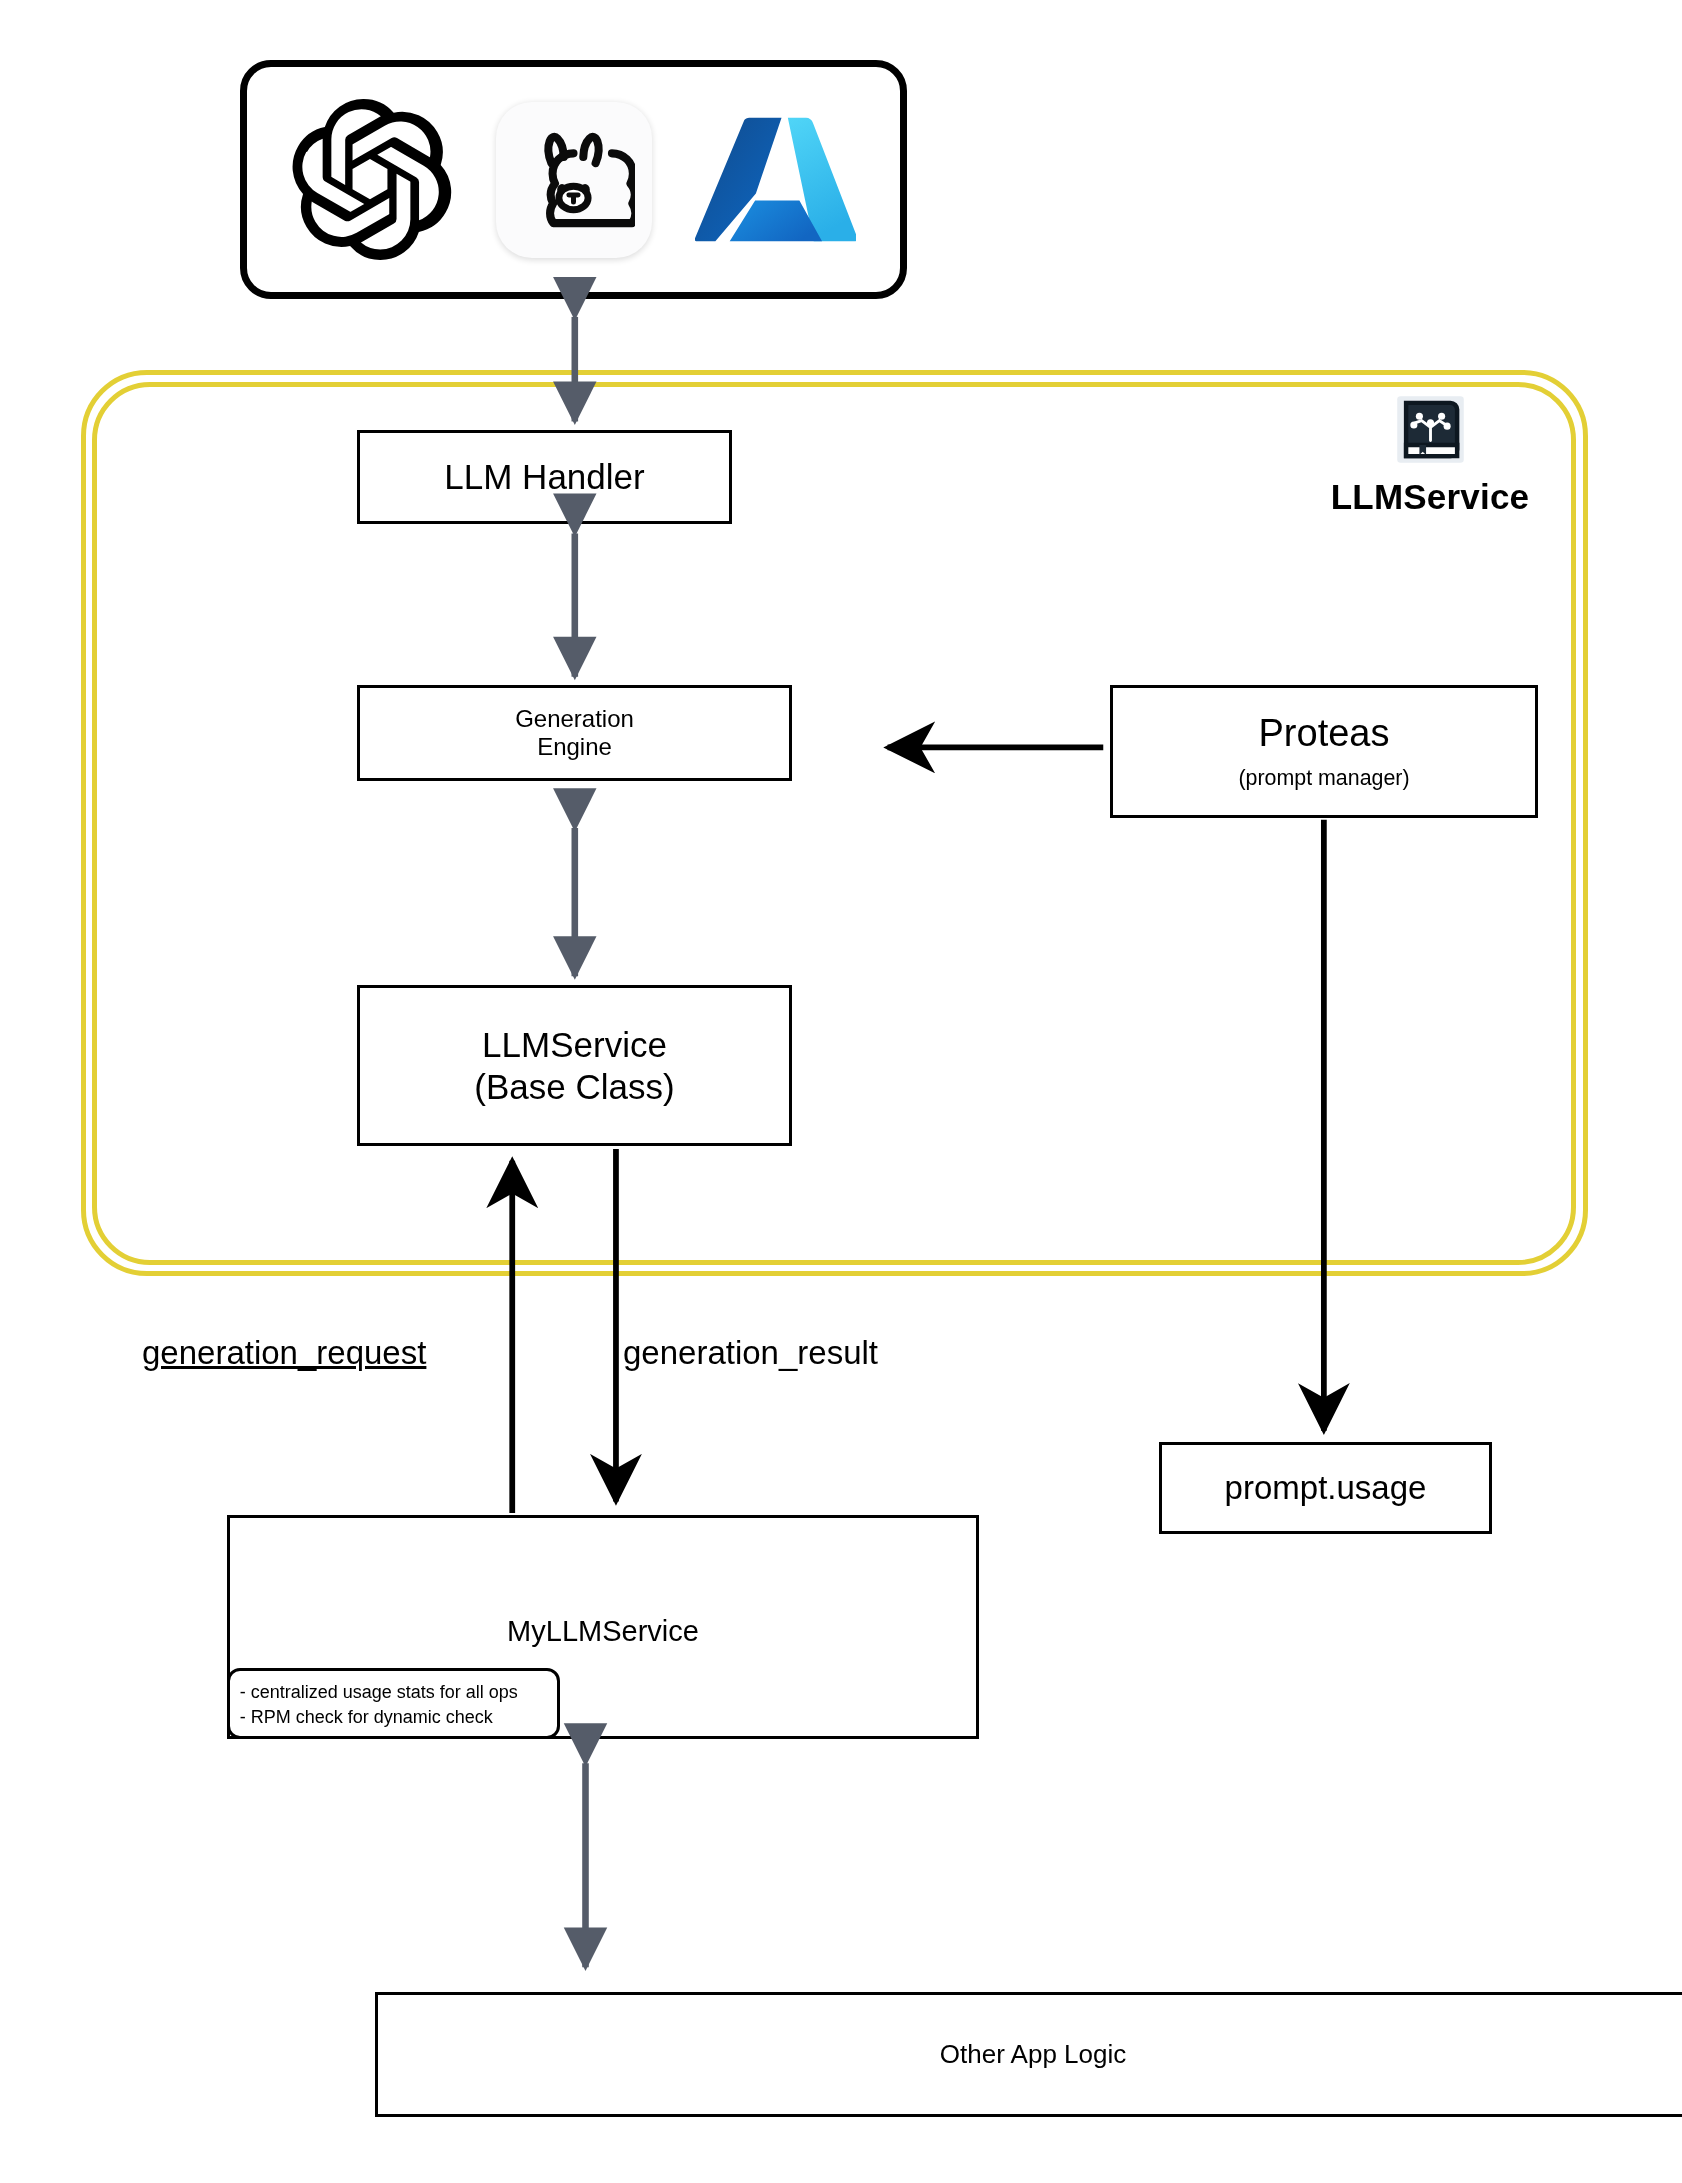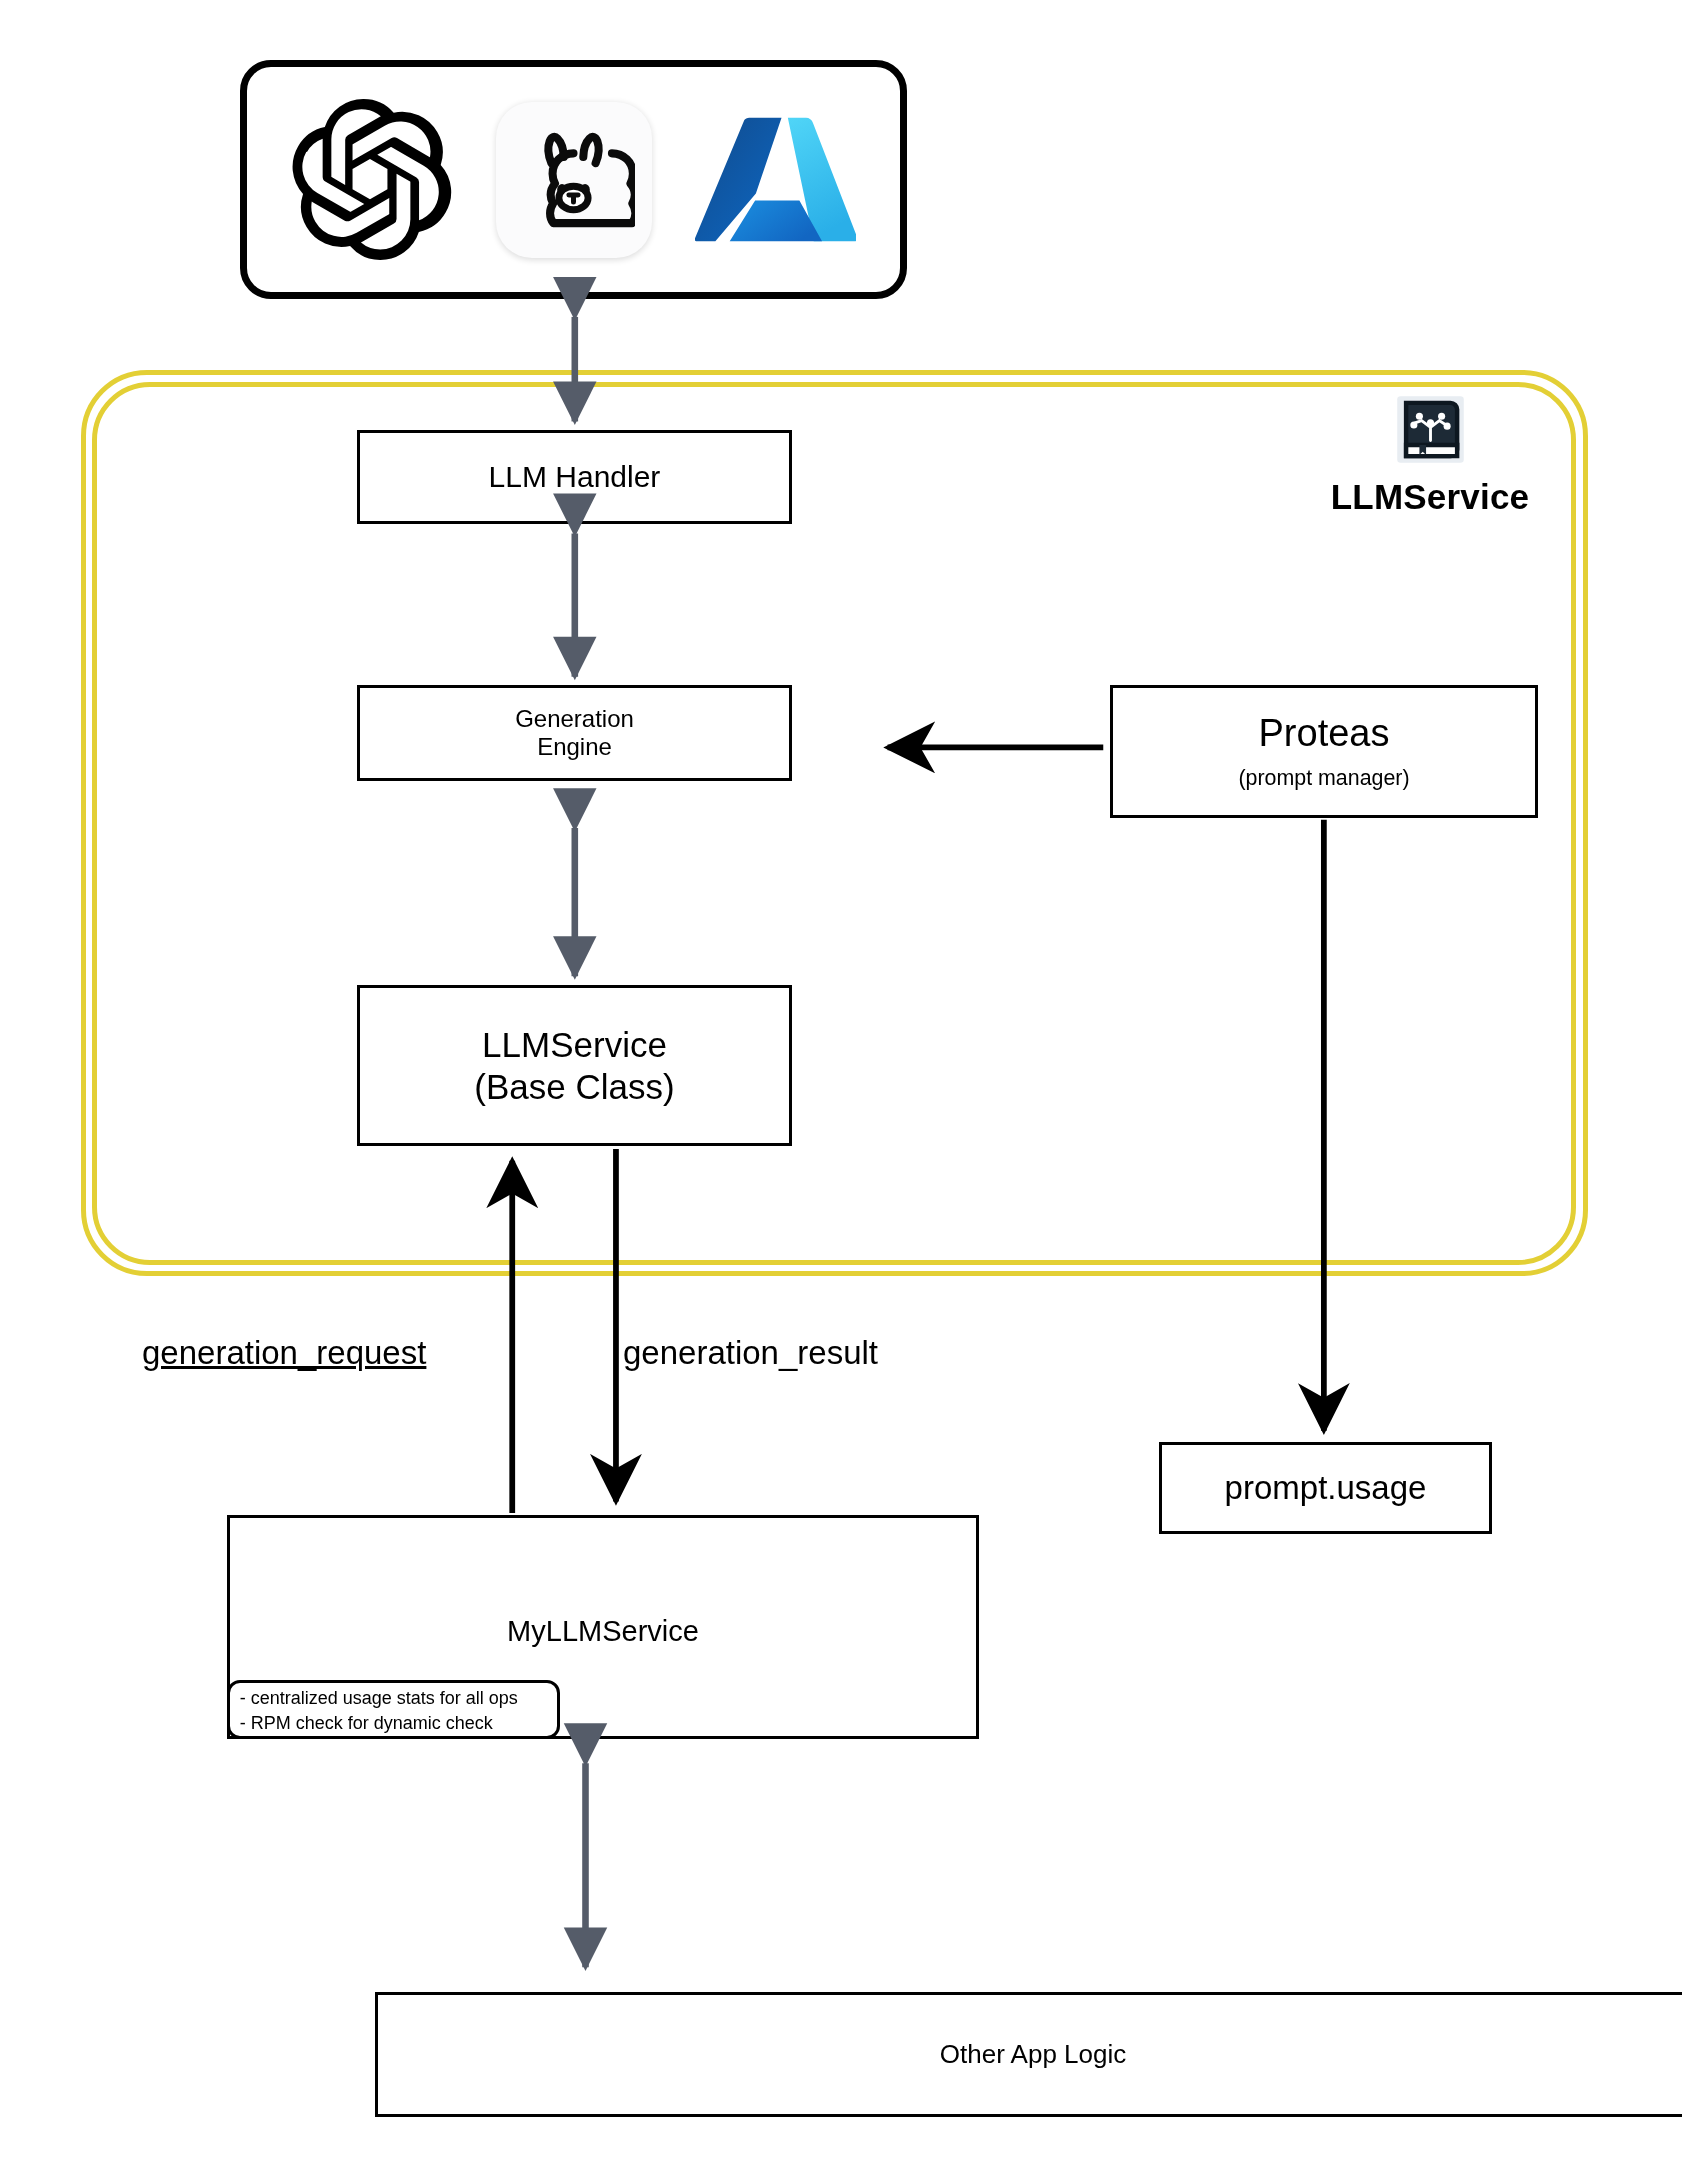--- a/index.html
+++ b/index.html
@@ -80,40 +80,40 @@
     align-items:center; justify-content:flex-start;
   }
   #badge-icon{ width:71px; height:71px; display:block; }
   #badge-label{
     margin-top:11.5px;
     font-size:35px; font-weight:bold; color:#000000;
     letter-spacing:0.2px;
   }
 
   
-  #box-llm-handler  { left:357px;  top:430px;  width:435px; height:94px; font-size:30px; }
+  #box-llm-handler  { left:357px;  top:430px;  width:375px; height:94px; font-size:35px; }
   #box-gen-engine   { left:357px;  top:685px;  width:435px; height:96px; font-size:24px; }
   #box-base-class   { left:357px;  top:985px; width:435px; height:161px; font-size:35px; }
   #box-proteas      { left:1110px; top:685px;  width:428px; height:133px; }
   #box-proteas .title{ font-size:38px; }
   #box-proteas .sub { font-size:21.4px; margin-top:10px;}
   #box-prompt-yaml  { left:1159px; top:1442px; width:333px; height:92px; font-size:33px; }
   #box-other-app    { left:375px;  top:1992px; width:1316px; height:125px; font-size:26px; }
 
   #box-myllmservice{
     left:227px; top:1515px; width:752px; height:224px;
     display:block;
   }
   #myllm-title{
     position:absolute; left:0; right:0; top:97px;
     text-align:center; font-size:29px; color:#000;
   }
   #myllm-note{
     position:absolute; left:-3.3px; bottom:-3.3px;
-    width:333px; height:59px;
+    width:333px; height:71px;
     box-sizing:border-box;
     border:3.3px solid #000000;
     border-radius:13px;
     background:#ffffff;
     padding:3.3px 8.2px 0 10px;
     display:flex; flex-direction:column; justify-content:center;
     text-align:left;
   }
   #myllm-note div{ font-size:18px; line-height:1.42; color:#000; white-space:nowrap;}
 

